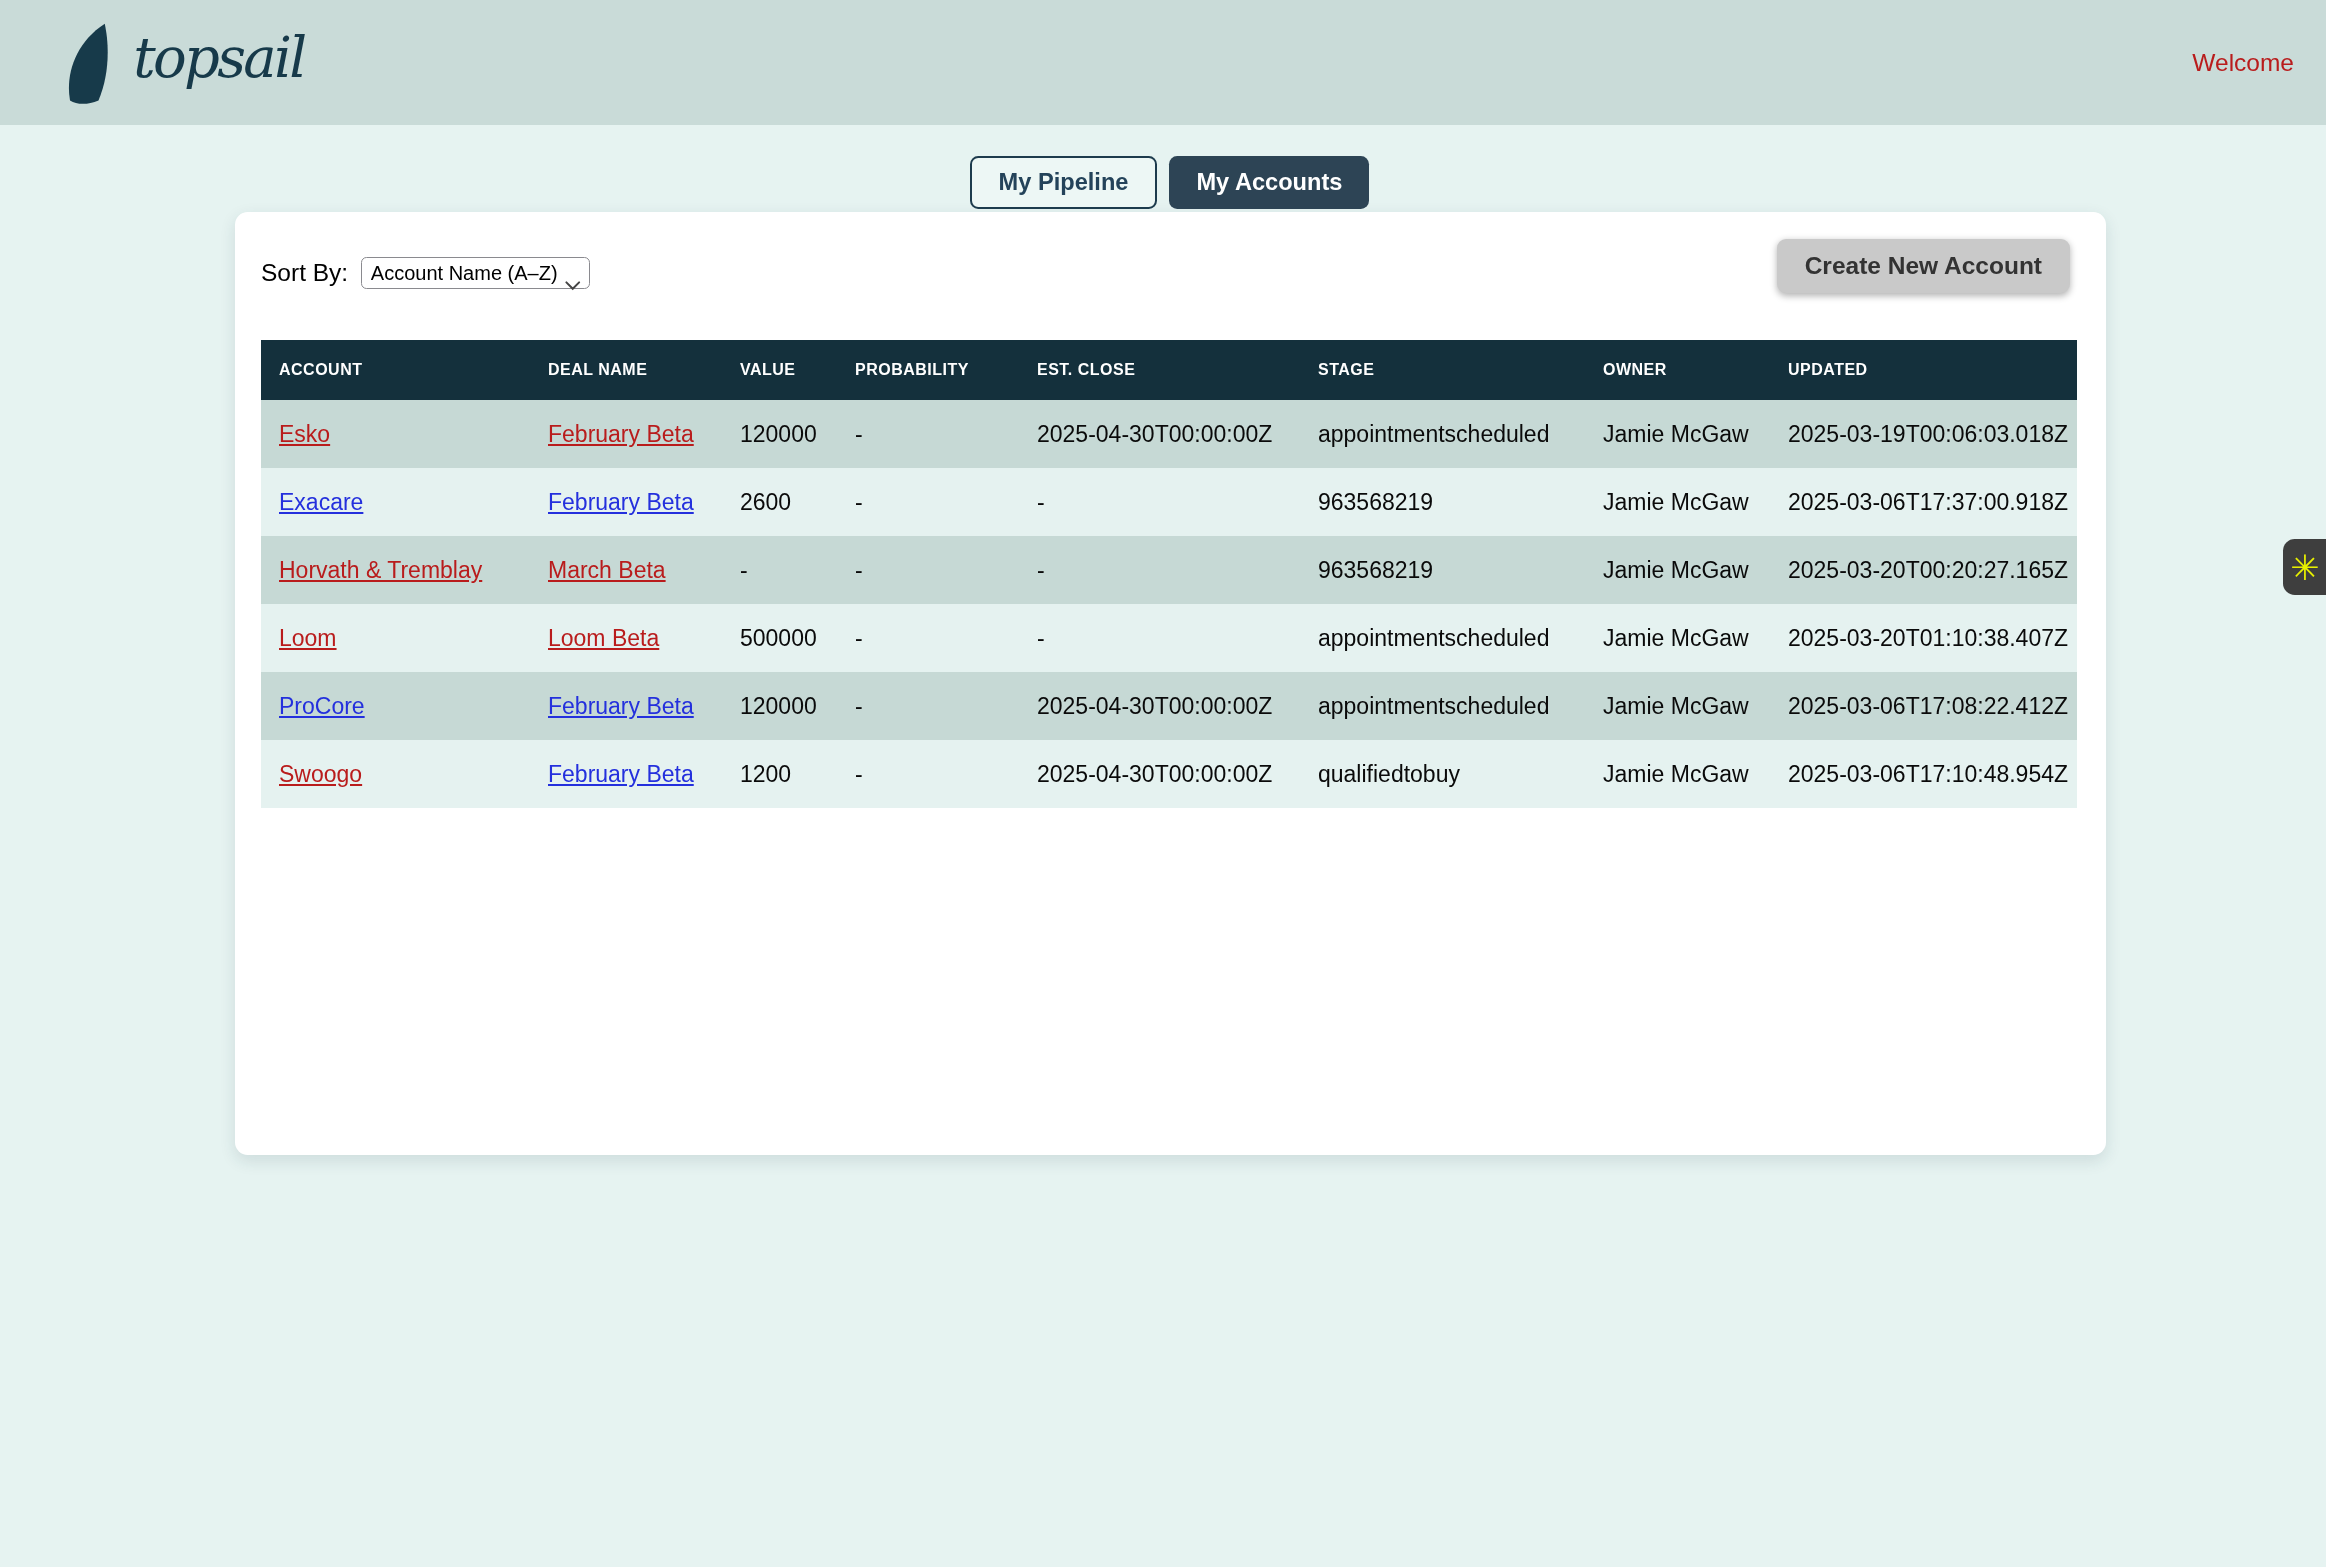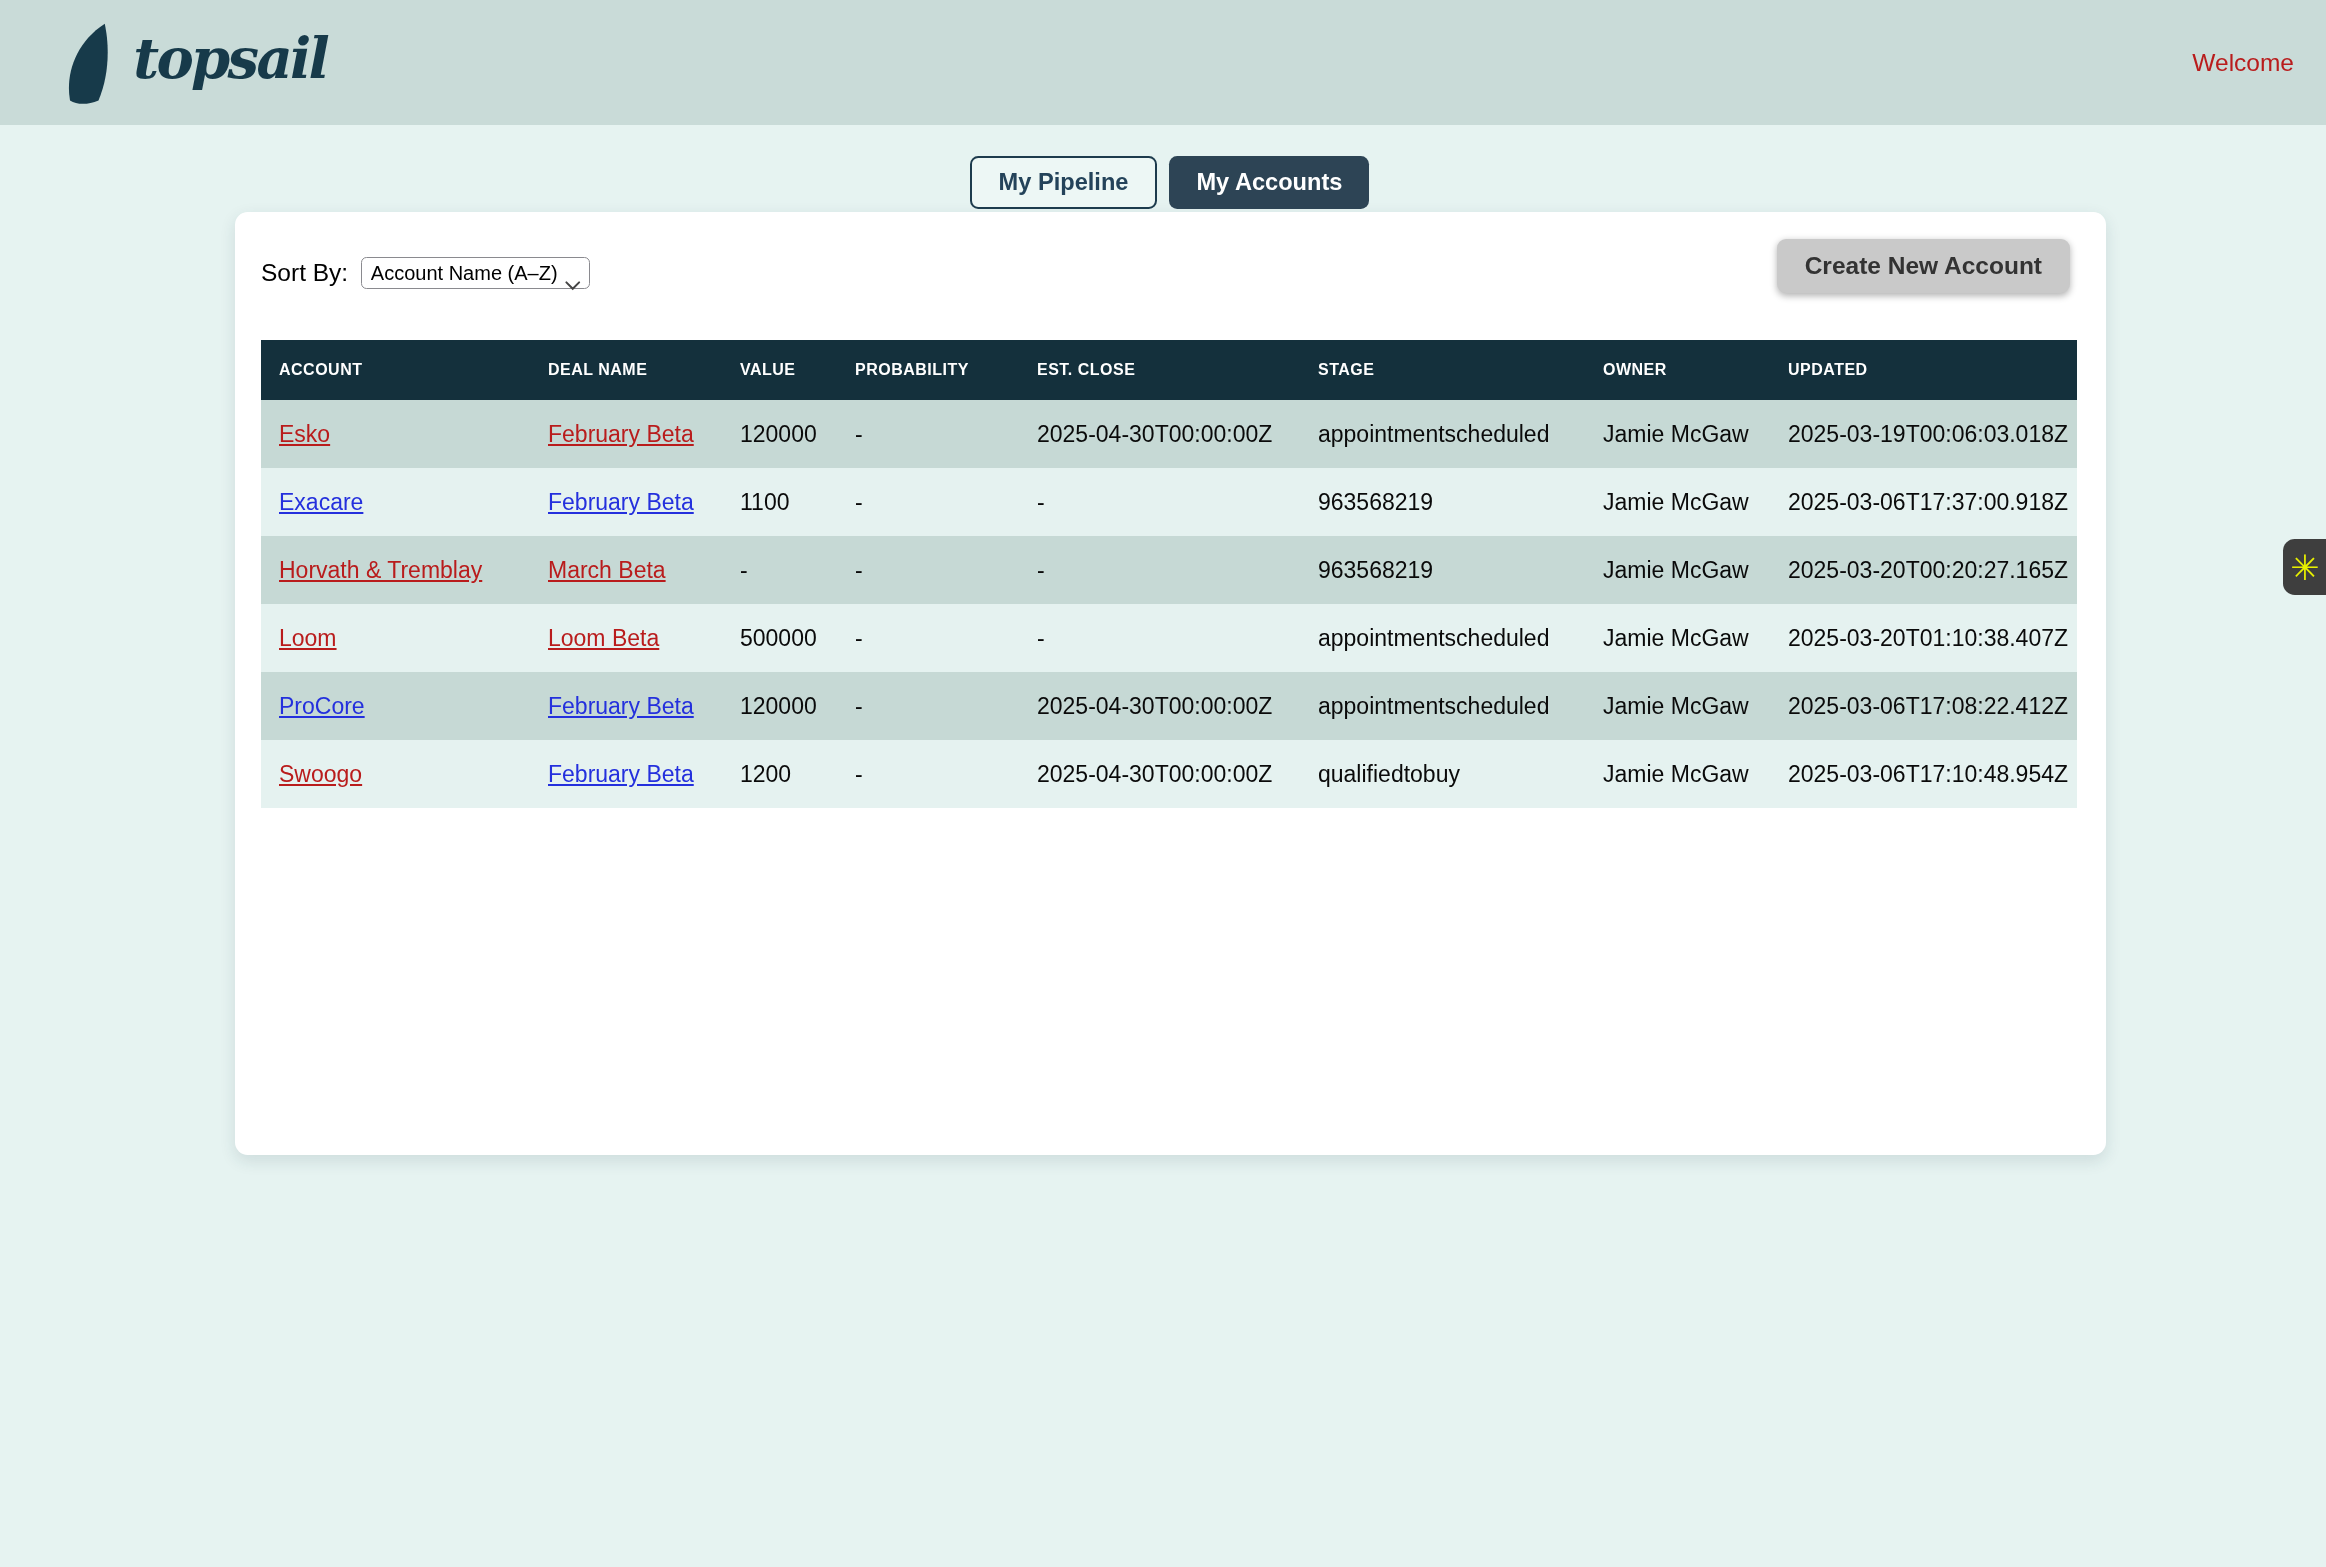--- a/index.html
+++ b/index.html
@@ -20,21 +20,21 @@
     display: flex;
     align-items: center;
     justify-content: space-between;
     padding: 0 33px 0 55px;
   }
   .logo { display: flex; align-items: center; gap: 7.3px; }
   .logo svg { width: 71px; height: 82px; margin-top: 3.6px; }
   .logo-text {
     font-family: "DejaVu Serif", serif;
     font-style: italic;
-    font-weight: bold;
+    font-weight: normal;
     font-size: 56px;
     color: #173a4a;
     letter-spacing: -2.7px;
     line-height: 1;
     padding-bottom: 9px;
   }
   .welcome {
     font-weight: normal;
     font-size: 24.5px;
     color: #b91c1c;
@@ -244,21 +244,21 @@
         <td>120000</td>
         <td>-</td>
         <td>2025-04-30T00:00:00Z</td>
         <td>appointmentscheduled</td>
         <td>Jamie McGaw</td>
         <td>2025-03-19T00:06:03.018Z</td>
       </tr>
       <tr>
         <td><a class="cell-link" href="#">Exacare</a></td>
         <td><a class="cell-link" href="#">February Beta</a></td>
-        <td>1100</td>
+        <td>2600</td>
         <td>-</td>
         <td>-</td>
         <td>963568219</td>
         <td>Jamie McGaw</td>
         <td>2025-03-06T17:37:00.918Z</td>
       </tr>
       <tr>
         <td><a class="cell-link visited" href="#">Horvath &amp; Tremblay</a></td>
         <td><a class="cell-link visited" href="#">March Beta</a></td>
         <td>-</td>

